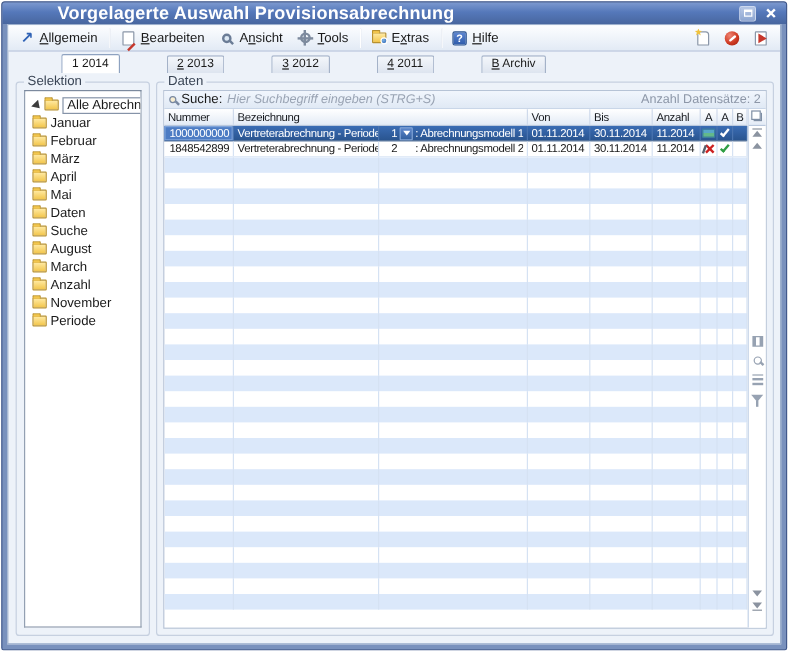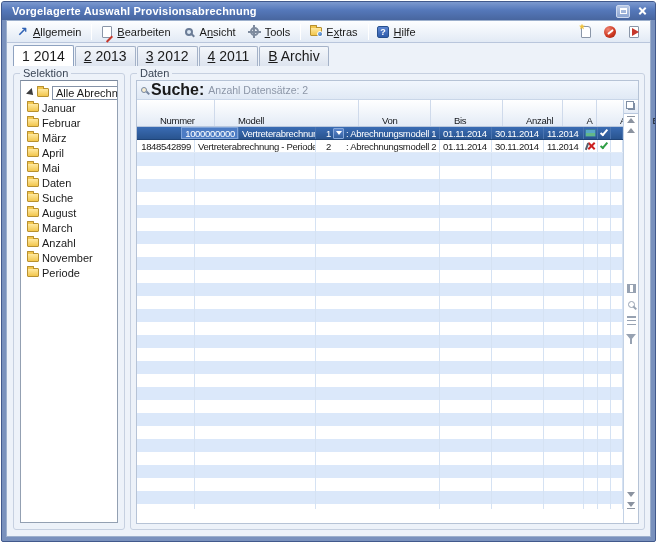--- a/index.html
+++ b/index.html
@@ -5,21 +5,21 @@
   * { box-sizing: border-box; margin: 0; padding: 0; }
   body { background:#fff; font-family:"Liberation Sans","DejaVu Sans",sans-serif; font-size:11px; color:#1a1a1a; }
 
   
   .window { width:655px; height:541px; margin:1px 0 0 1px; background:#7991bd;
             border:1px solid #41598c; border-radius:3px 3px 2px 2px; overflow:hidden;
             display:flex; flex-direction:column; }
   .titlebar { height:18px; flex:0 0 18px; display:flex; align-items:center;
               background:linear-gradient(#7c99cf,#5578ba 45%,#48669f);
               padding:0 6px 0 10px; }
-  .title-text { color:#fff; font-weight:bold; font-size:11px; letter-spacing:.2px; white-space:nowrap; }
+  .title-text { color:#fff; font-weight:bold; font-size:15px; letter-spacing:.2px; white-space:nowrap;margin-left:36px; }
   .winbtns { margin-left:auto; display:flex; align-items:center; gap:6px; }
   .btn-restore { width:14px; height:13px; background:linear-gradient(#b9c9e6,#8da6d2);
                  border:1px solid #cdd9ef; border-radius:2px; display:flex; align-items:center; justify-content:center; cursor:default;}
   .restore-glyph { width:7px; height:6px; border:1px solid #fff; border-top-width:2px; background:transparent; }
   .btn-close { width:13px; height:13px; position:relative; cursor:default; }
   .btn-close::before, .btn-close::after { content:""; position:absolute; left:2px; top:5.5px; width:9px; height:2px; background:#fff; }
   .btn-close::before { transform:rotate(45deg); }
   .btn-close::after  { transform:rotate(-45deg); }
 
   .frame { flex:1; padding:0 4px 4px; display:flex; min-height:0; }
@@ -51,21 +51,21 @@
   .icon-page-new::before { content:""; position:absolute; left:-3px; top:-3px; width:6px; height:6px; background:#f0c23c; clip-path:polygon(50% 0,63% 35%,100% 38%,72% 60%,82% 100%,50% 76%,18% 100%,28% 60%,0 38%,37% 35%); }
   .icon-abort { width:12px; height:12px; border-radius:50%; background:radial-gradient(circle at 35% 30%, #ef8574, #cf3a22 55%, #971d0c); position:relative; }
   .icon-abort::after { content:""; position:absolute; left:2.5px; top:5px; width:7px; height:2px; background:#fff; transform:rotate(-40deg); border-radius:1px; }
   .icon-page-exit { position:relative; width:10px; height:12px; background:#fff; border:1px solid #8a96a8; border-radius:1px; }
   .icon-page-exit::after { content:""; position:absolute; right:-1px; bottom:1px; width:0; height:0;
                            border-top:4px solid transparent; border-bottom:4px solid transparent; border-left:7px solid #c6372b; }
 
   
   .tabstrip { flex:0 0 18px; display:flex; align-items:flex-end; padding:2px 6px 0; }
   .tab { padding:1px 8px 2px; margin-right:1px; background:linear-gradient(#f4f7fb,#dde4ef);
-         border:1px solid #a4b2c8; border-bottom:none; border-radius:2px 2px 0 0; font-size:14px; cursor:default; white-space:nowrap; }
+         border:1px solid #a4b2c8; border-bottom:none; border-radius:2px 2px 0 0; font-size:10px; cursor:default; white-space:nowrap;margin-left:38px; }
   .tab.active { background:#fff; border-color:#8ea2c0; padding-top:2px; position:relative; z-index:2; }
 
   
   .content { flex:1; display:flex; padding:2px 5px 6px 6px; min-height:0; }
   .groupbox { position:relative; border:1px solid #c6d0e0; border-radius:3px; margin-top:5px; background:#edf2f9; }
   .gb-caption { position:absolute; top:-7px; left:6px; padding:0 3px; background:#edf2f9; color:#3a4555; font-size:11px; }
   .gb-selektion { width:112px; flex:0 0 112px; margin-right:5px; display:flex; }
   .gb-daten { flex:1; display:flex; min-width:0; }
 
   
@@ -76,44 +76,44 @@
   .tree-folder { flex:0 0 12px; }
   .root-label { border:1px solid #8593a8; padding:0 3px; background:#fff; }
   .tree-label { font-size:11px; }
 
   
   .panel { flex:1; margin:6px 5px 5px; background:#fff; border:1px solid #b6c3d6; display:flex; flex-direction:column; min-width:0; }
   .searchrow { flex:0 0 15px; display:flex; align-items:center; gap:4px; padding:0 4px;
                background:linear-gradient(#f1f6fd,#e0e9f5); border-bottom:1px solid #c9d6e8; }
   .search-mag { width:6px; height:6px; border:1.5px solid #7787a0; border-radius:50%; position:relative; background:#f7edd2; }
   .search-mag::after { content:""; position:absolute; width:4px; height:1.5px; background:#7787a0; right:-3.5px; bottom:-1px; transform:rotate(45deg); }
-  .search-label { font-weight:bold; font-size:16px; }
+  .search-label { font-weight:normal; font-size:11px; }
   .search-placeholder { font-style:italic; color:#9aa4b4; font-size:10.5px; flex:1; overflow:hidden; white-space:nowrap; }
   .record-count { color:#8d97a8; font-size:10.5px; white-space:nowrap; }
 
   
   .gridwrap { flex:1; display:flex; min-height:0; }
   .gridmain { flex:1; display:flex; flex-direction:column; min-width:0; }
   .ghead { flex:0 0 14px; display:flex; background:linear-gradient(#ffffff,#e3ebf6); border-bottom:1px solid #b9c8de; }
-  .ghead .gcell { border-right:1px solid #cfdaeb; color:#15181d; padding-top:15px;margin-left:20px; }
+  .ghead .gcell { border-right:1px solid #cfdaeb; color:#15181d; padding-top:1px; }
   .gcell { font-size:9.5px; letter-spacing:-0.3px; padding:0 3px; white-space:nowrap; overflow:hidden; display:flex; align-items:center; }
   .c-num { flex:0 0 58px; justify-content:flex-end; }
   .ghead .c-num { justify-content:flex-start; }
   .c-bez { flex:1 1 auto; min-width:0; }
   .c-mod { flex:0 0 124px; }
   .c-von { flex:0 0 52px; }
   .c-bis { flex:0 0 52px;text-align:center; }
   .c-per { flex:0 0 40px; }
   .c-a1  { flex:0 0 14px; justify-content:center; padding:0 1px; }
   .c-a2  { flex:0 0 13px; justify-content:center; padding:0 1px; }
   .c-b   { flex:0 0 12px; justify-content:center; padding:0 1px; }
   .grow { flex:0 0 13px; height:13px; display:flex; }
   .grow .gcell { border-right:1px solid #d5e2f3; }
   .grow.data { border-bottom:1px solid #e2ebf7; background:#fff; }
-  .grow.sel { background:linear-gradient(#3a6cb4,#29548f); color:#fff; border-bottom:1px solid #1f4478;padding-left:44px; }
+  .grow.sel { background:linear-gradient(#3a6cb4,#29548f); color:#fff; border-bottom:1px solid #1f4478; }
   .grow.sel .gcell { border-right-color:#4a74b0; }
   .grow.sel .c-num { background:#4d7cc4; box-shadow:inset 0 0 0 1px #7fa4da; }
   .grow.empty.stripe { background:#dbe8fa; }
   .gempty { flex:1; overflow:hidden; margin-bottom:14px; }
 
   .mod-num { flex:0 0 12px; text-align:right; }
   .dd-btn { flex:0 0 11px; height:11px; margin:0 2px; background:linear-gradient(#5c86cc,#33609f); border:1px solid #86a8da; border-radius:1px;
             display:flex; align-items:center; justify-content:center; }
   .dd-btn.hidden { visibility:hidden; }
   .dd-arrow { width:0; height:0; border-left:3px solid transparent; border-right:3px solid transparent; border-top:4px solid #fff; }
@@ -290,28 +290,29 @@
           </div>
         </div>
 
         <div class="groupbox gb-daten">
           <div class="gb-caption">Daten</div>
           <div class="panel">
 
             <div class="searchrow">
               <span class="search-mag"></span>
               <span class="search-label">Suche:</span>
+              <span class="search-placeholder">Hier Suchbegriff eingeben (STRG+S)</span>
               <span class="record-count">Anzahl Datensätze: 2</span>
             </div>
 
             <div class="gridwrap">
               <div class="gridmain">
                 <div class="ghead">
                   <span class="gcell c-num">Nummer</span>
-                  <span class="gcell c-mod">Modell</span>
+                  <span class="gcell c-bez">Bezeichnung</span>
                   <span class="gcell c-von">Von</span>
                   <span class="gcell c-bis">Bis</span>
                   <span class="gcell c-per">Anzahl</span>
                   <span class="gcell c-a1">A</span>
                   <span class="gcell c-a2">A</span>
                   <span class="gcell c-b">B</span>
                 </div>
 
                 <div class="grow data sel">
                   <span class="gcell c-num">1000000000</span>

